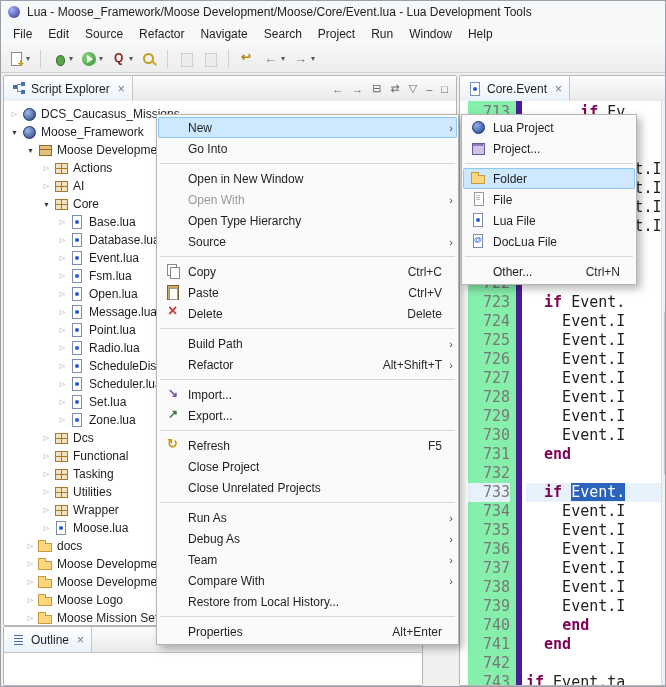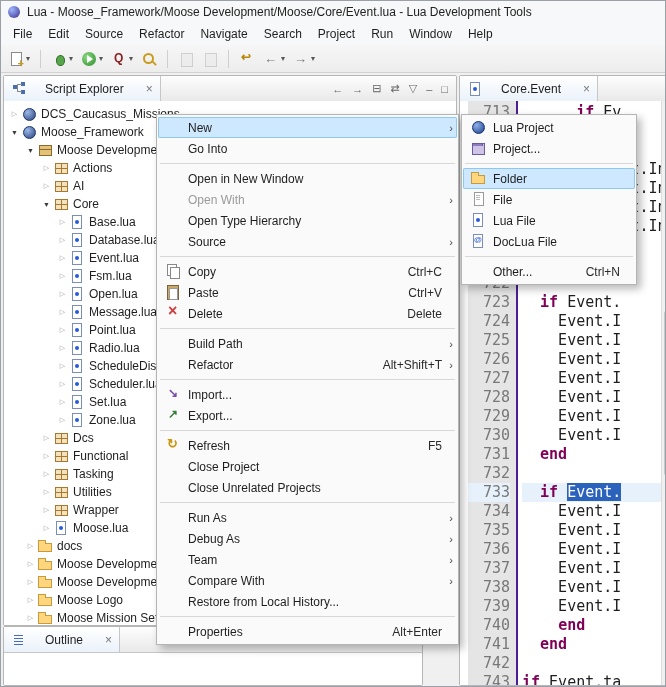--- a/index.html
+++ b/index.html
@@ -60,36 +60,36 @@
   .ico.hier::before{content:"";position:absolute;left:2px;top:4px;width:4px;height:4px;background:#4a6ea9;box-shadow:8px -3px 0 #4a6ea9,8px 5px 0 #4a6ea9;}
   .ico.hier::after{content:"";position:absolute;left:6px;top:3px;width:4px;height:6px;border-left:1px solid #888;border-top:1px solid #888;border-bottom:1px solid #888;}
   .ico.outl::before{content:"";position:absolute;left:3px;top:3px;width:9px;height:1px;background:#4a6ea9;box-shadow:0 3px 0 #4a6ea9,0 6px 0 #4a6ea9,0 9px 0 #4a6ea9;}
 
   
   .panel{position:absolute;background:#fff;border:1px solid #b6b6b6;border-radius:2px;box-sizing:border-box;overflow:hidden;}
   .panel.explorer{left:2px;top:74px;width:454px;height:551px;}
   .panel.outline{left:2px;top:625px;width:420px;height:60px;}
   .panel.editor{left:458px;top:74px;width:218px;height:611px;}
   .phead{height:25px;background:linear-gradient(#fdfdfd,#e9e9e9);border-bottom:1px solid #c6c6c6;display:flex;align-items:stretch;}
-  .tab{display:flex;align-items:center;gap:18px;padding:0 7px;background:linear-gradient(#ffffff,#eaf2fa);border-right:1px solid #c6c6c6;white-space:nowrap;}
+  .tab{display:flex;align-items:center;gap:4px;padding:0 7px;background:linear-gradient(#ffffff,#eaf2fa);border-right:1px solid #c6c6c6;white-space:nowrap;}
   .closex{color:#777;font-size:12px;margin-left:4px;cursor:default;}
   .ptools{margin-left:auto;display:flex;align-items:center;gap:9px;padding-right:8px;color:#666;font-size:11px;}
   .ptool{cursor:default;}
 
   
   .tree{position:absolute;left:0;top:25px;right:0;bottom:0;background:#fff;padding-top:4px;overflow:hidden;}
   .trow{height:18px;display:flex;align-items:center;white-space:nowrap;}
   .arrow{width:13px;text-align:center;font-size:7px;color:#9a9a9a;flex:0 0 13px;}
   .arrow.exp{color:#3a3a3a;}
   .tlabel{margin-left:4px;}
 
   
   .edbody{position:absolute;left:0;top:25px;right:0;bottom:0;background:#fff;display:flex;font-family:"DejaVu Sans Mono",monospace;font-size:15px;line-height:19px;overflow:hidden;}
   .annot{width:8px;background:#fff;flex:0 0 8px;}
-  .gutter{width:42px;flex:0 0 42px;background:#e5e5e5;color:#787878;text-align:right;padding:2px 6px 0 0;border-right:2px solid #4c1d95;box-sizing:content-box;}
+  .gutter{width:42px;flex:0 0 42px;background:#86efac;color:#787878;text-align:right;padding:2px 6px 0 0;border-right:6px solid #4c1d95;box-sizing:content-box;}
   .lnum{height:19px;}
   .codearea{flex:1;padding:2px 0 0 4px;overflow:hidden;}
   .cline{height:19px;white-space:pre;}
   .kw{color:var(--kw,#7f0055);font-weight:bold;}
   .sel{background:var(--sel,#2a62bc);color:#fff;}
   .cur{background:var(--curline,#e6f1fb);}
   .vsb{position:absolute;right:0;top:25px;bottom:0;width:14px;background:#f0f0f0;border-left:1px solid #ddd;}
   .vsb .thumb{position:absolute;left:2px;right:2px;top:36%;height:28%;background:#c9c9c9;border-radius:2px;}
 
   

